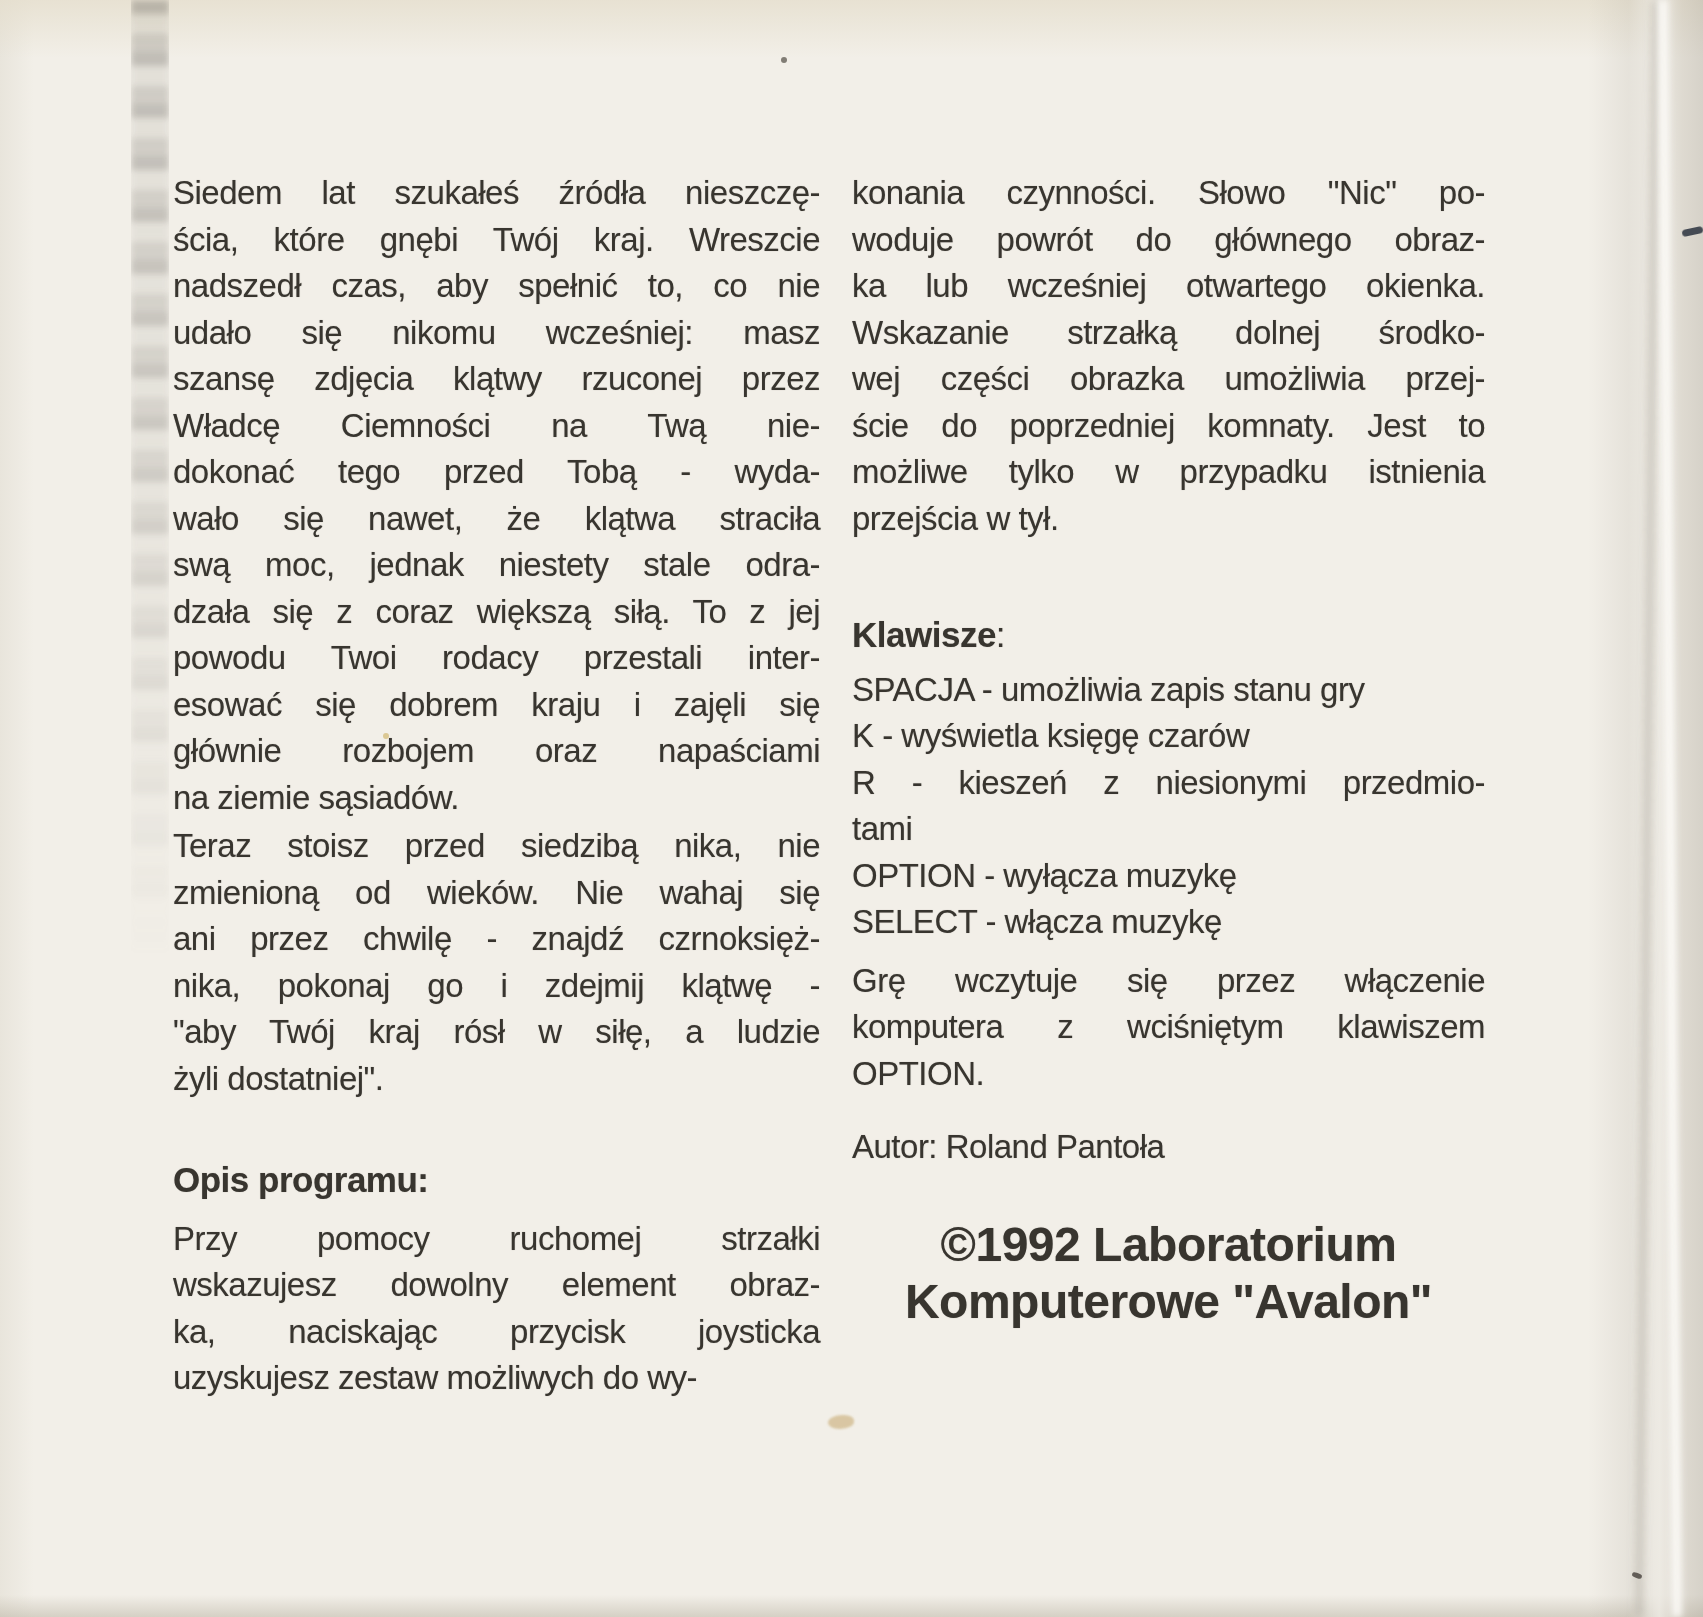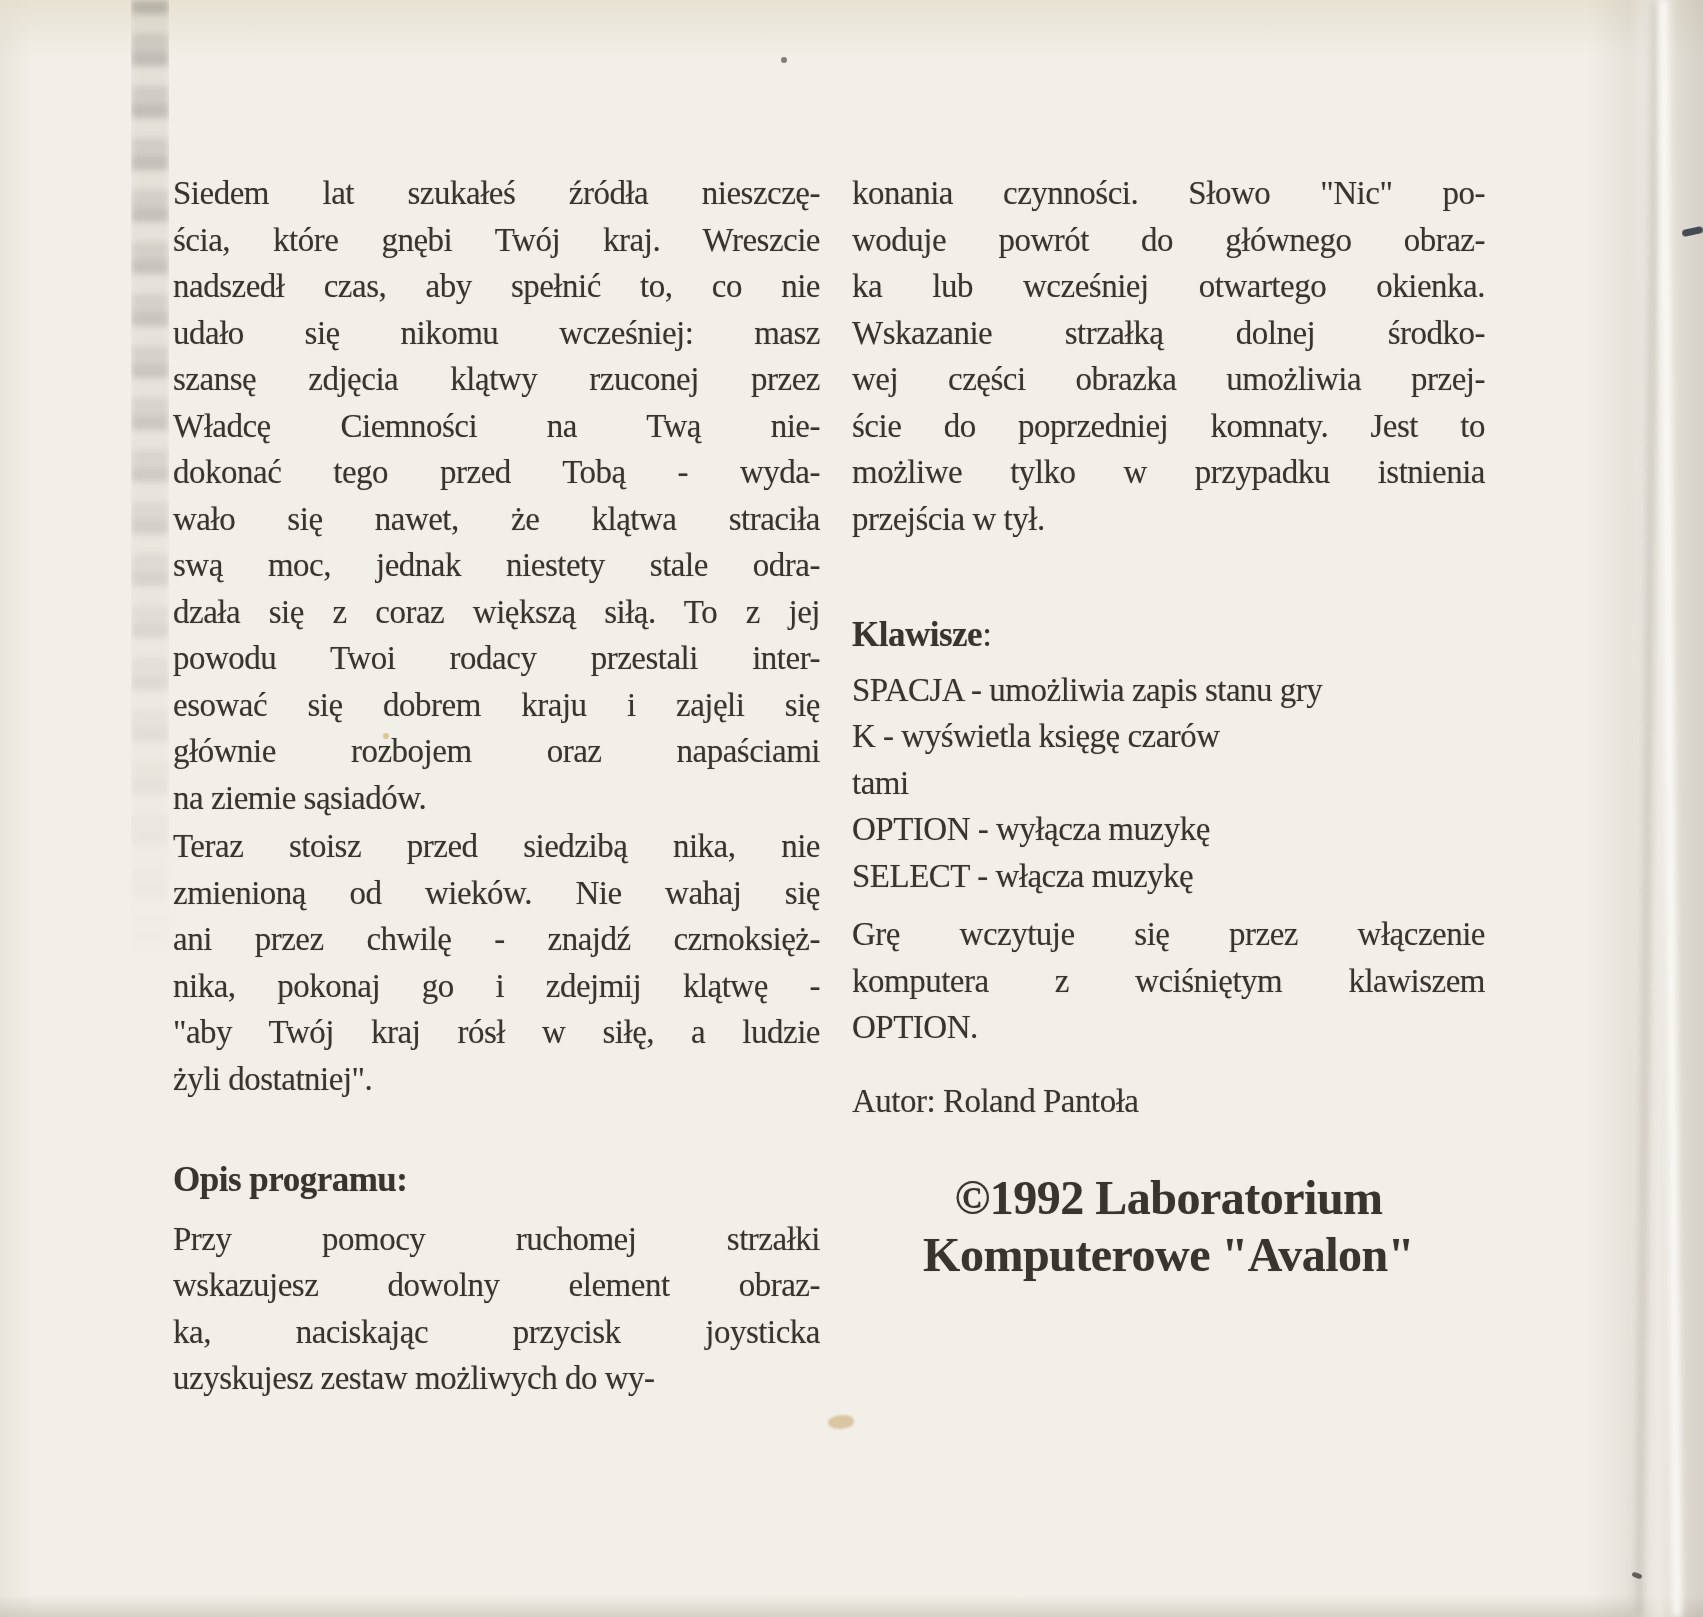--- a/index.html
+++ b/index.html
@@ -9,21 +9,21 @@
   html,body{margin:0;padding:0;background:#d8d4cb;}
   .page{
     position:relative;
     width:1703px;height:1617px;
     background:
       linear-gradient(to bottom, rgba(228,221,203,0.75) 0px, rgba(228,221,203,0) 58px),
       linear-gradient(to top, rgba(185,178,162,0.5) 0px, rgba(185,178,162,0) 22px),
       linear-gradient(to right, rgba(208,202,188,0.28) 0px, rgba(208,202,188,0) 34px),
       var(--paper);
     overflow:hidden;
-    font-family:Liberation Serif, serif;
+    font-family:Liberation Sans, sans-serif;
     color:var(--ink);
   }
   
   .fold-smudge{
     position:absolute;left:131px;top:0;width:38px;height:960px;
     background:
       repeating-linear-gradient(to bottom,
         rgba(108,104,97,0.38) 0 14px,
         rgba(146,142,134,0.16) 14px 34px,
         rgba(125,121,113,0.30) 34px 52px);
@@ -157,20 +157,21 @@
       <span>Klawisze</span><span class="colon">:</span>
     </div>
     <div class="keys-list">
       <div class="para">
           <div class="tline tlast">SPACJA - umożliwia zapis stanu gry</div>
         </div>
       <div class="para">
           <div class="tline tlast">K - wyświetla księgę czarów</div>
         </div>
       <div class="para">
+          <div class="tline">R - kieszeń z niesionymi przedmio-</div>
           <div class="tline tlast">tami</div>
         </div>
       <div class="para">
           <div class="tline tlast">OPTION - wyłącza muzykę</div>
         </div>
       <div class="para">
           <div class="tline tlast">SELECT - włącza muzykę</div>
         </div>
     </div>
     <div class="para para-loading">

